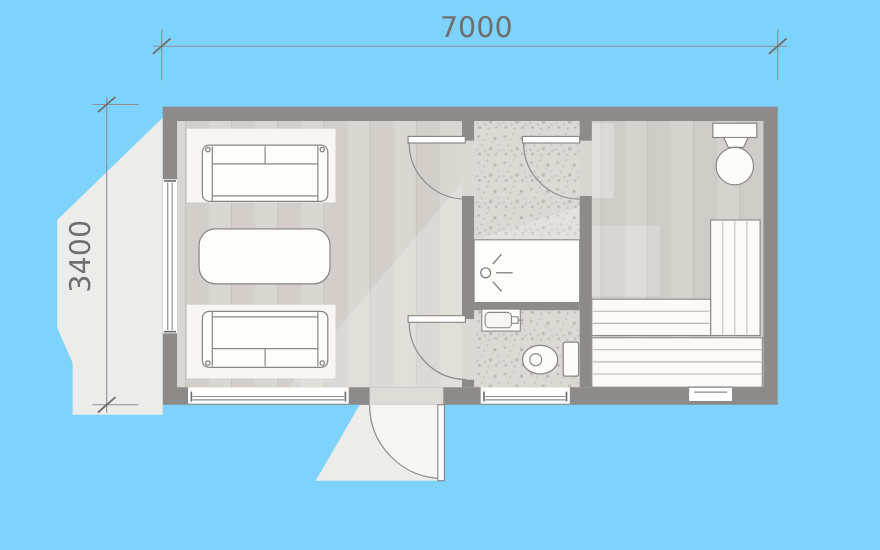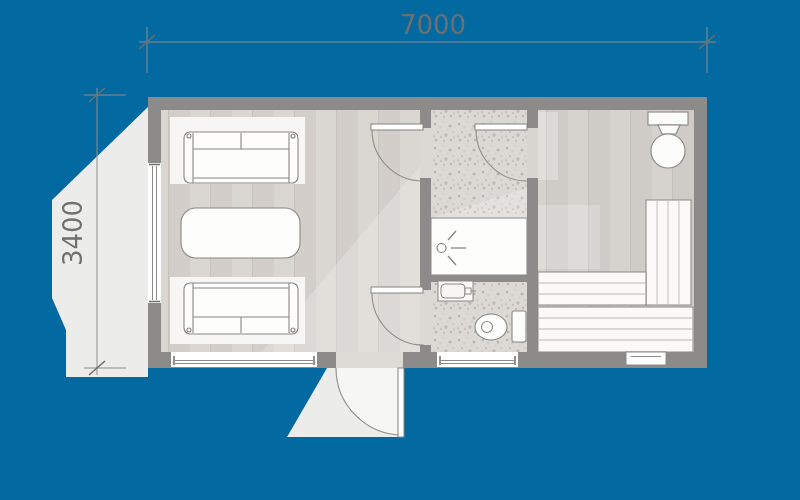--- a/index.html
+++ b/index.html
@@ -1,16 +1,16 @@
 <!DOCTYPE html>
 <html><head>
 <meta charset="utf-8">
 <style>
   html,body{margin:0;padding:0;background:#ffffff;}
-  .stage{position:relative;width:800px;height:500px;background:#0369a1;overflow:hidden;
+  .stage{position:relative;width:800px;height:500px;background:#7dd3fc;overflow:hidden;
          font-family:"DejaVu Sans", sans-serif;}
   svg{display:block;}
   text{font-family:"DejaVu Sans", sans-serif;}
 </style>
 </head>
 <body>
 
 <div class="stage">
 <svg width="800" height="500" viewBox="0 0 800 500">
   <defs>

